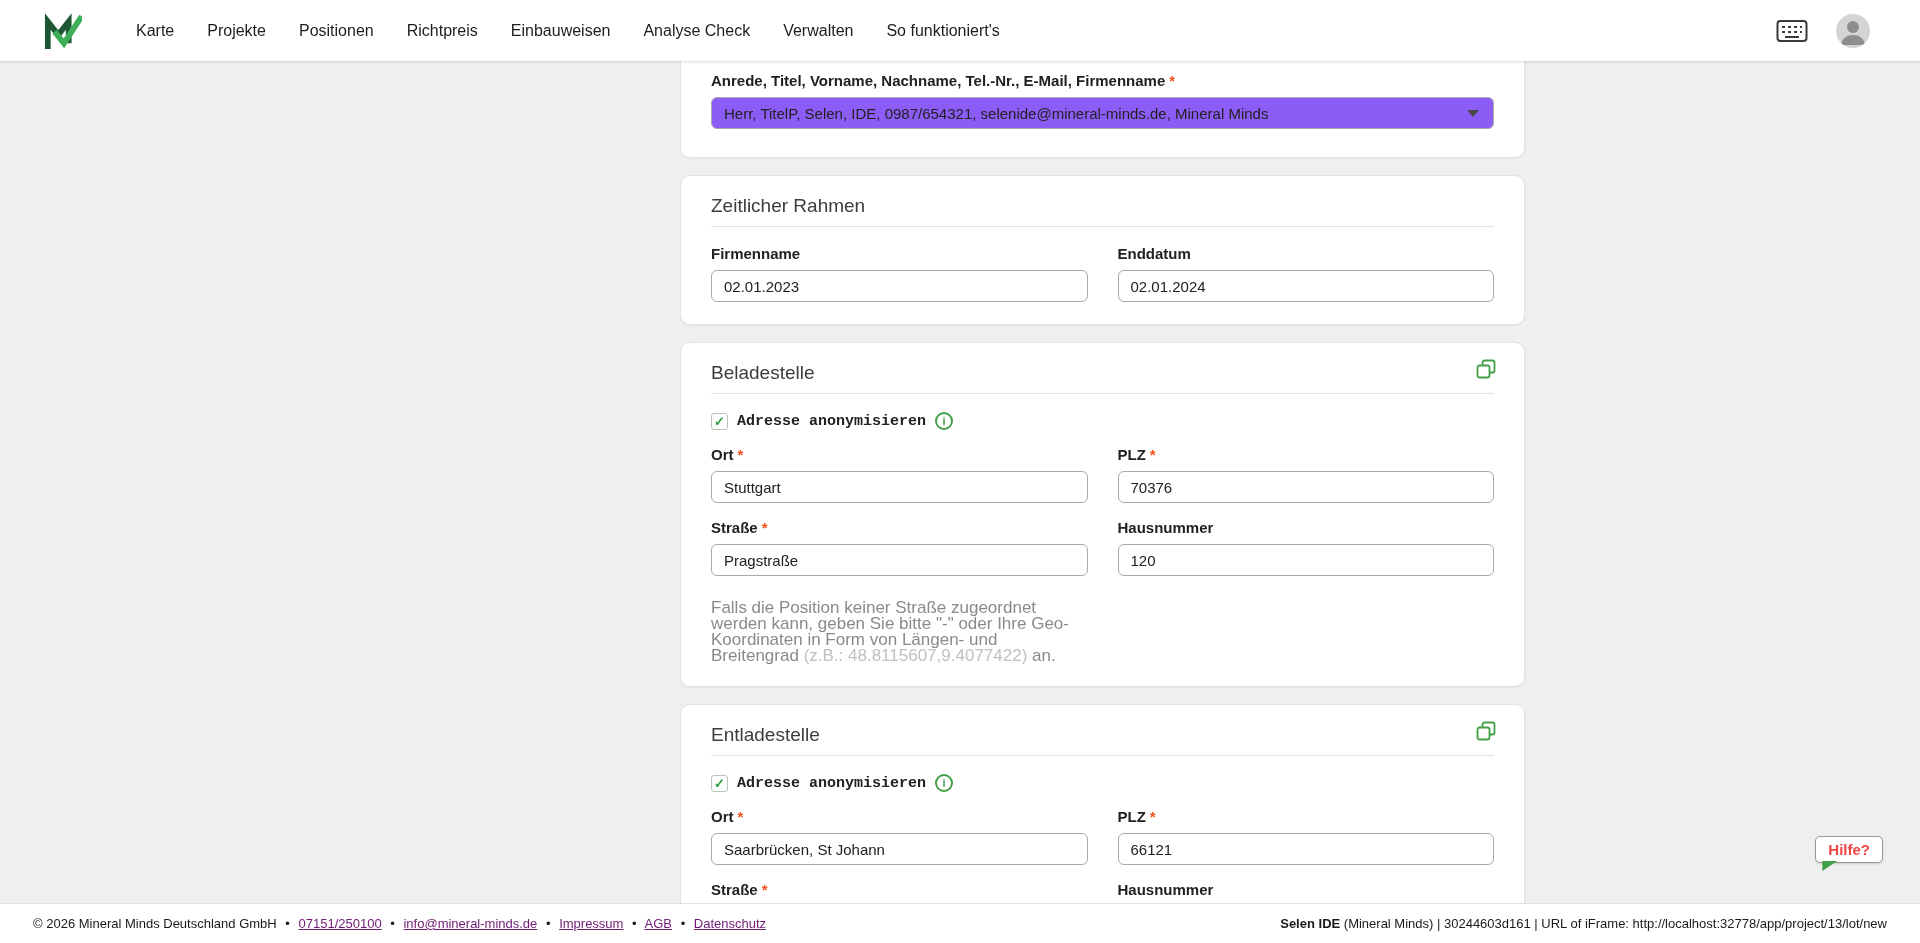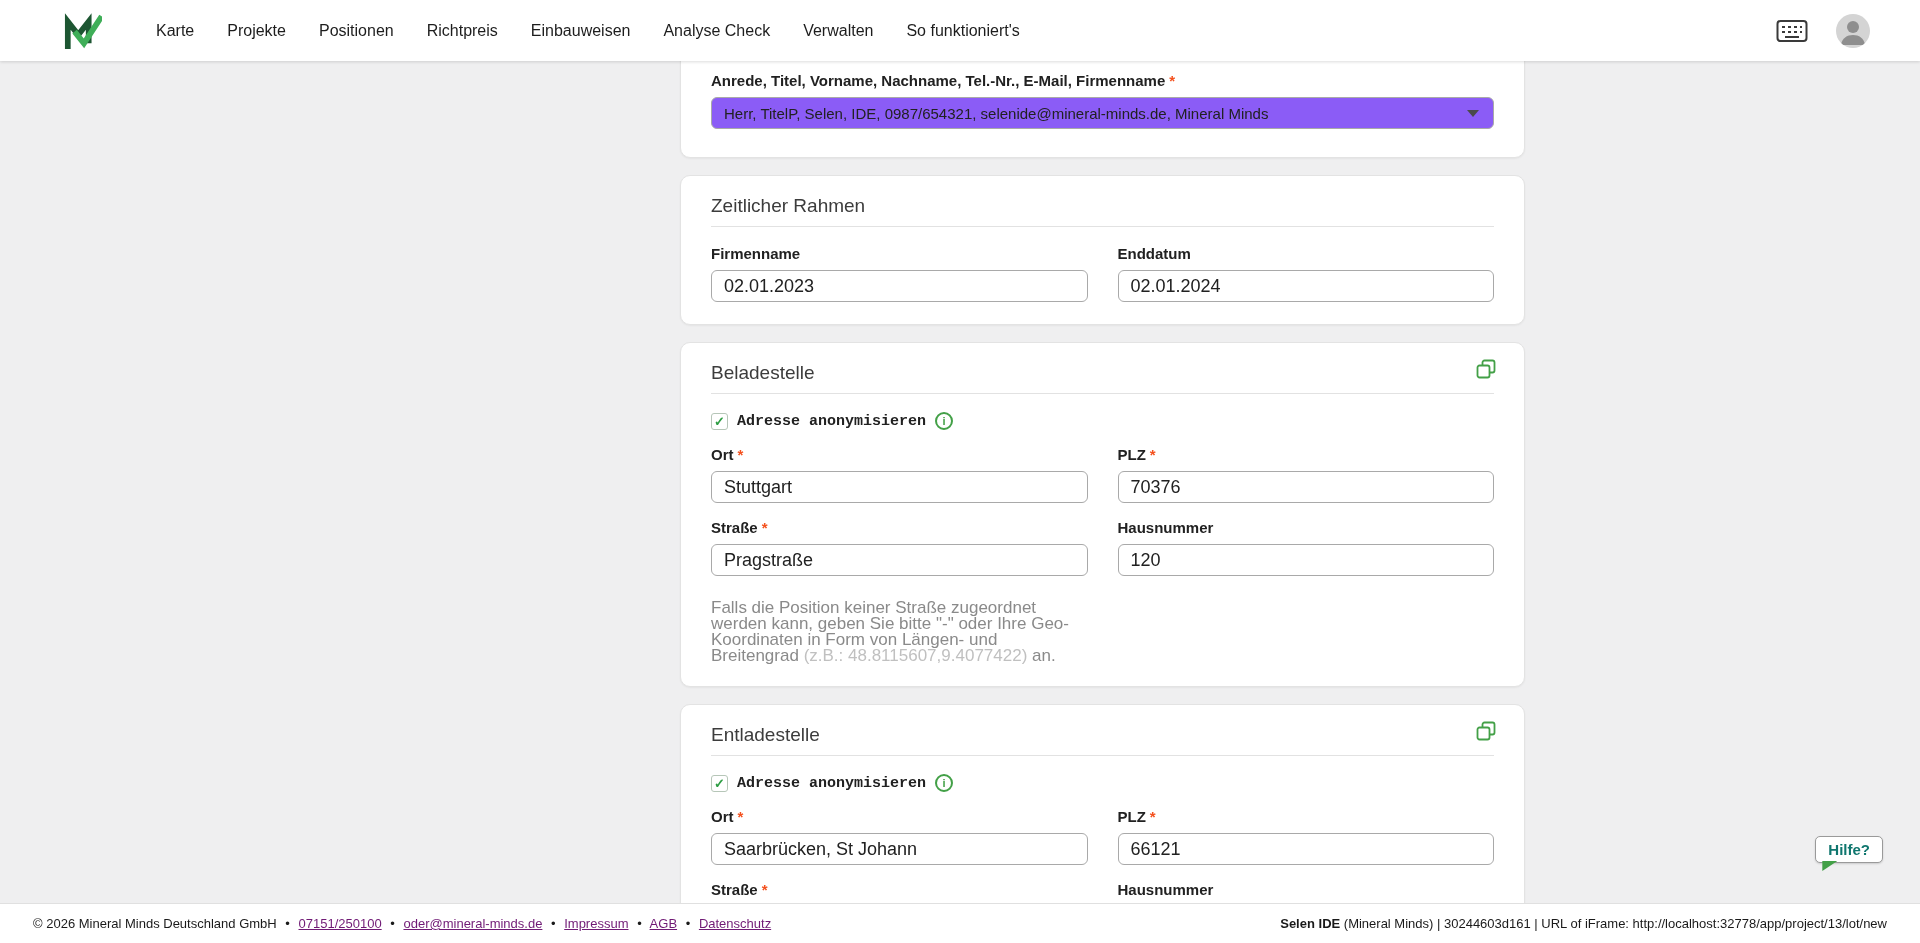--- a/index.html
+++ b/index.html
@@ -12,21 +12,21 @@
     color: #212121;
   }
 
   
   header.navbar {
     height: 61px;
     flex: 0 0 61px;
     background: #ffffff;
     display: flex;
     align-items: center;
-    padding: 0 50px 0 64px;
+    padding: 0 50px 0 44px;
     box-shadow: 0 1px 3px rgba(0,0,0,.14);
     position: relative;
     z-index: 20;
   }
   .logo { width: 38px; height: 38px; margin-right: 54px; cursor: pointer; flex: 0 0 auto; }
   nav.main-nav { display: flex; align-items: center; gap: 33px; }
   nav.main-nav a {
     font-size: 16px;
     font-weight: 500;
     color: #1d1d1d;
@@ -67,21 +67,21 @@
   .divider { border: none; border-top: 1px solid #e2e2e2; margin: 0 0 18px; }
 
   .field-label { font-size: 15px; font-weight: 700; color: #212121; line-height: 18px; margin-bottom: 7px; }
   .req { color: #f4511e; margin-left: 4px; font-weight: 700; }
 
   .grid2 { display: grid; grid-template-columns: 1fr 1fr; column-gap: 30px; row-gap: 16px; }
 
   .text-input {
     width: 100%; height: 32px;
     border: 1px solid #a9a9a9; border-radius: 6px;
-    padding: 0 12px; font-size: 18px; color: #212121;
+    padding: 0 12px; font-size: 15px; color: #212121;
     font-family: inherit; background: #fff; outline: none;
   }
   .text-input::placeholder { color: #9e9e9e; }
   .text-input.focused { border: 2px solid #2196f3; padding: 0 30px 0 11px; }
 
   .select-box {
     height: 32px; border: 1px solid #a9a9a9; border-radius: 6px;
     display: flex; align-items: center; justify-content: space-between;
     padding: 0 14px 0 12px; font-size: 15px; color: #212121; cursor: pointer; background: #8b5cf6;
   }
@@ -109,21 +109,21 @@
     position: absolute; right: 10px; top: 50%; margin-top: -8px;
     width: 14px; height: 14px; border-radius: 50%;
     border: 2px solid #8fa3ad; border-top-color: transparent;
     transform: rotate(40deg);
   }
 
   
   .help-btn {
     position: absolute; top: 775px; right: 37px; z-index: 30;
     background: #fff; border: 1px solid #9a9a9a; border-radius: 5px;
-    padding: 4px 12px; font-size: 15px; font-weight: 700; color: #0f766e;
+    padding: 4px 12px; font-size: 15px; font-weight: 700; color: #ef4444;
     cursor: pointer; box-shadow: 0 1px 2px rgba(0,0,0,.15);
   }
   .help-tail {
     position: absolute; left: 6px; bottom: -9px; width: 15px; height: 10px;
     background: #43a047; clip-path: polygon(0 0, 100% 0, 0 100%);
   }
 
   
   footer.page-footer {
     flex: 0 0 40px; height: 40px;
@@ -293,21 +293,21 @@
     <span class="help-tail"></span>
   </div>
 </main>
 
 <footer class="page-footer">
   <div>
     <span>© 2026 Mineral Minds Deutschland GmbH</span>
     <span class="f-sep">•</span>
     <a class="f-link">07151/250100</a>
     <span class="f-sep">•</span>
-    <a class="f-link">oder@mineral-minds.de</a>
+    <a class="f-link">info@mineral-minds.de</a>
     <span class="f-sep">•</span>
     <a class="f-link">Impressum</a>
     <span class="f-sep">•</span>
     <a class="f-link">AGB</a>
     <span class="f-sep">•</span>
     <a class="f-link">Datenschutz</a>
   </div>
   <div>
     <span class="f-bold">Selen IDE</span><span> (Mineral Minds) | 30244603d161 | URL of iFrame: http://localhost:32778/app/project/13/lot/new</span>
   </div>

